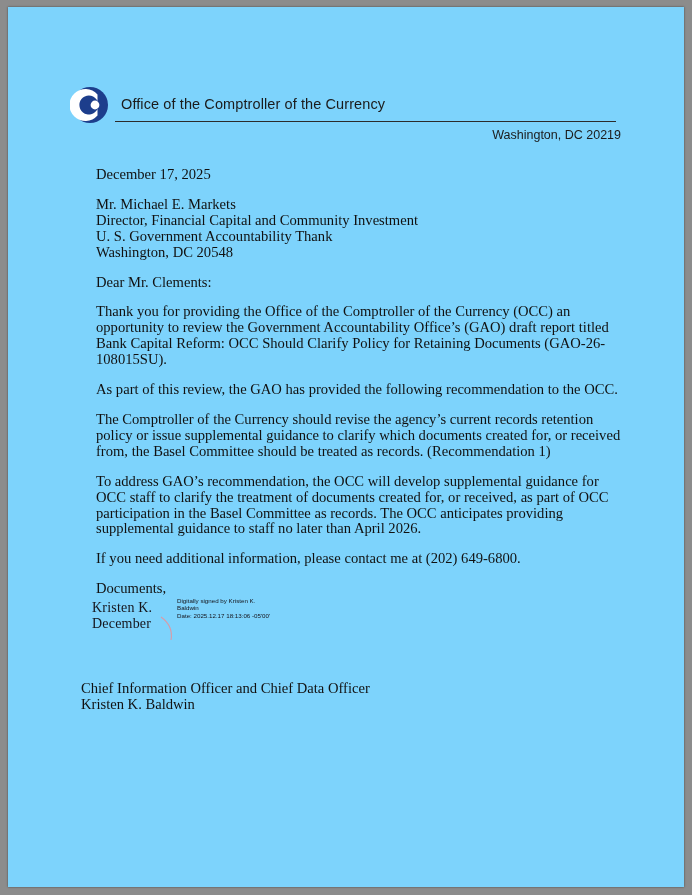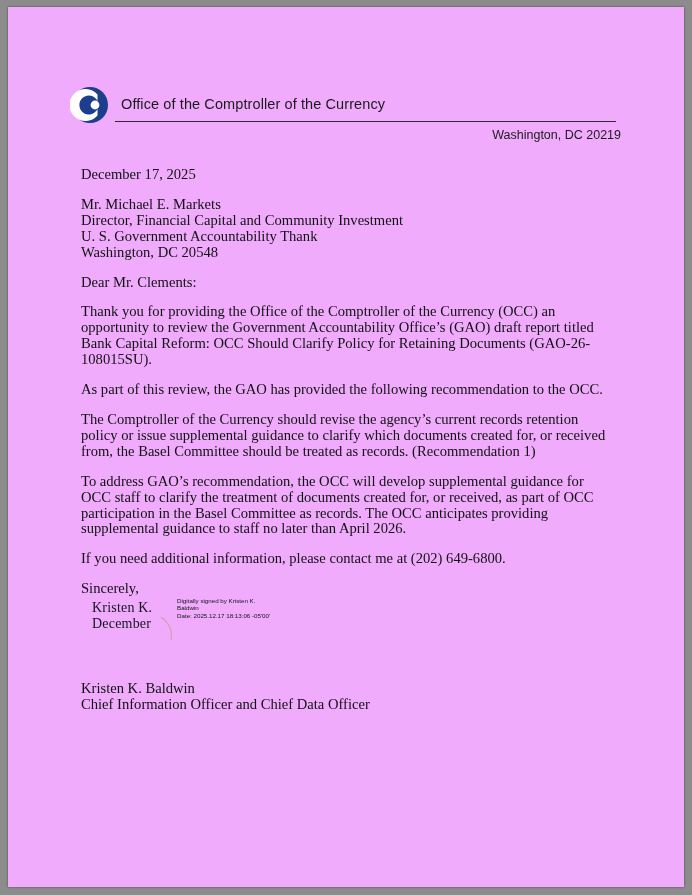--- a/index.html
+++ b/index.html
@@ -12,21 +12,21 @@
     height: 895px;
     overflow: hidden;
     font-family: "Liberation Serif", serif;
   }
   .page {
     position: absolute;
     left: 8px;
     top: 7px;
     width: 676px;
     height: 880px;
-    background: #f0abfc;
+    background: #7dd3fc;
     box-shadow: 0 0 2px rgba(0,0,0,0.5);
     box-sizing: border-box;
   }
   .letter {
     position: absolute;
     left: 0;
     top: 0;
     width: 676px;
     height: 880px;
   }
@@ -69,21 +69,21 @@
     top: 121px;
     width: 548px;
     text-align: right;
     font-family: "Liberation Sans", sans-serif;
     font-size: 12.5px;
     color: #1b1b1b;
   }
   
   .body-text {
     position: absolute;
-    left: 73px;
+    left: 88px;
     top: 160px;
     width: 533px;
     font-size: 14.6px;
     line-height: 15.9px;
     color: #111111;
   }
   .block {
     margin-bottom: 14px;
   }
   .block.tight {
@@ -181,21 +181,21 @@
 
       <div class="block para">As part of this review, the GAO has provided the following recommendation to the OCC.</div>
 
       <div class="block para em">The Comptroller of the Currency should revise the agency’s current records retention policy or issue supplemental guidance to clarify which documents created for, or received from, the Basel Committee should be treated as records. (Recommendation 1)</div>
 
       <div class="block para">To address GAO’s recommendation, the OCC will develop supplemental guidance for OCC staff to clarify the treatment of documents created for, or received, as part of OCC participation in the Basel Committee as records. The OCC anticipates providing supplemental guidance to staff no later than April 2026.</div>
 
       <div class="block para">If you need additional information, please contact me at (202) 649-6800.</div>
 
       <div class="block tight">
-        <div class="line">Sincerely,</div>
+        <div class="line">Documents,</div>
       </div>
 
     </div>
 
     <div class="sig-area">
       <div class="sig-name">
         <div>Kristen K.</div>
         <div>December</div>
       </div>
       <span class="sig-swoosh">
@@ -203,18 +203,18 @@
           <path d="M2 1 C 9 6, 14 13, 12 24" stroke="#d99aa6" stroke-width="1.1" fill="none"></path>
         </svg>
       </span>
       <div class="sig-meta">
         <div>Digitally signed by Kristen K. Baldwin</div>
         <div>Date: 2025.12.17 18:13:06 -05'00'</div>
       </div>
     </div>
 
     <div class="closing-name">
+      <div class="line">Chief Information Officer and Chief Data Officer</div>
       <div class="line">Kristen K. Baldwin</div>
-      <div class="line">Chief Information Officer and Chief Data Officer</div>
     </div>
 
   </div>
 </div>
 
 </body></html>

